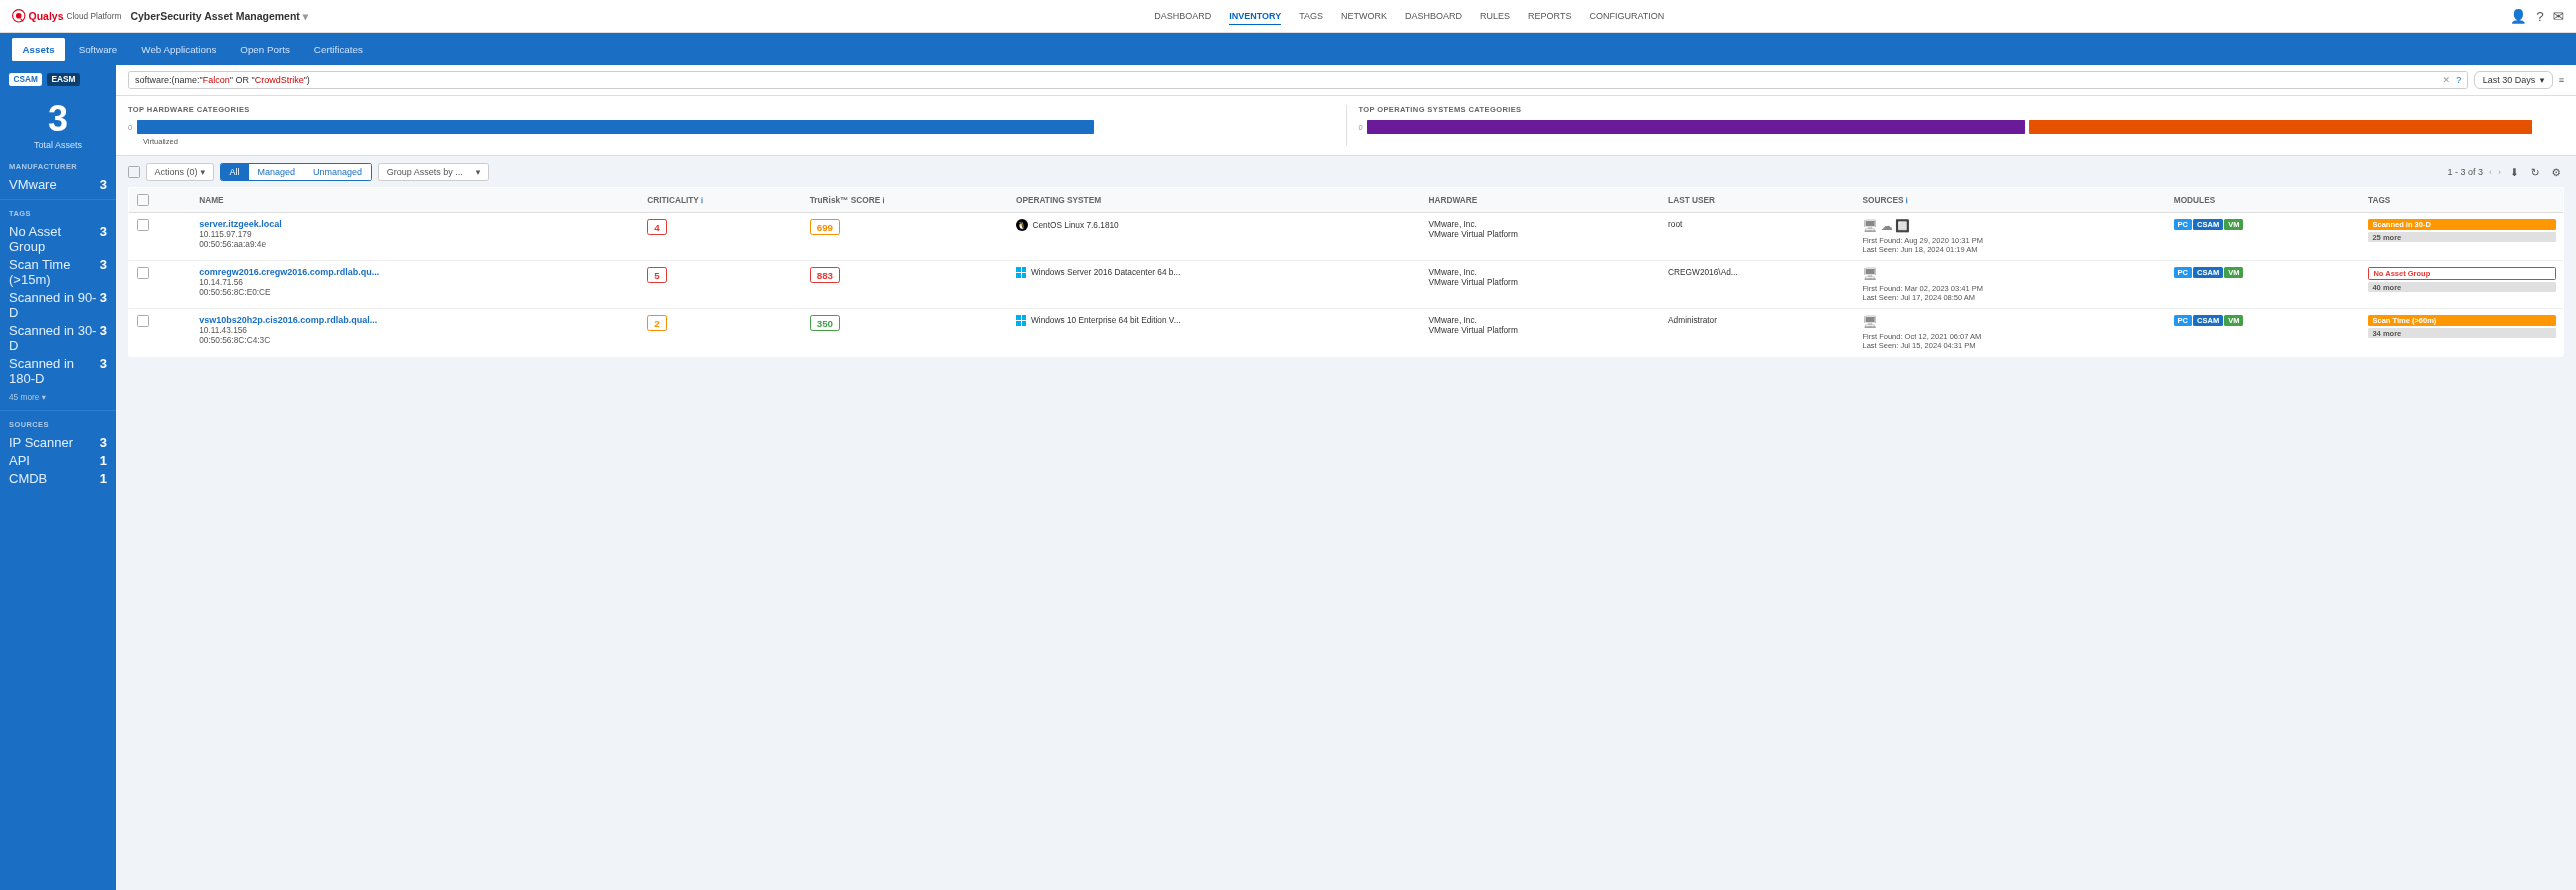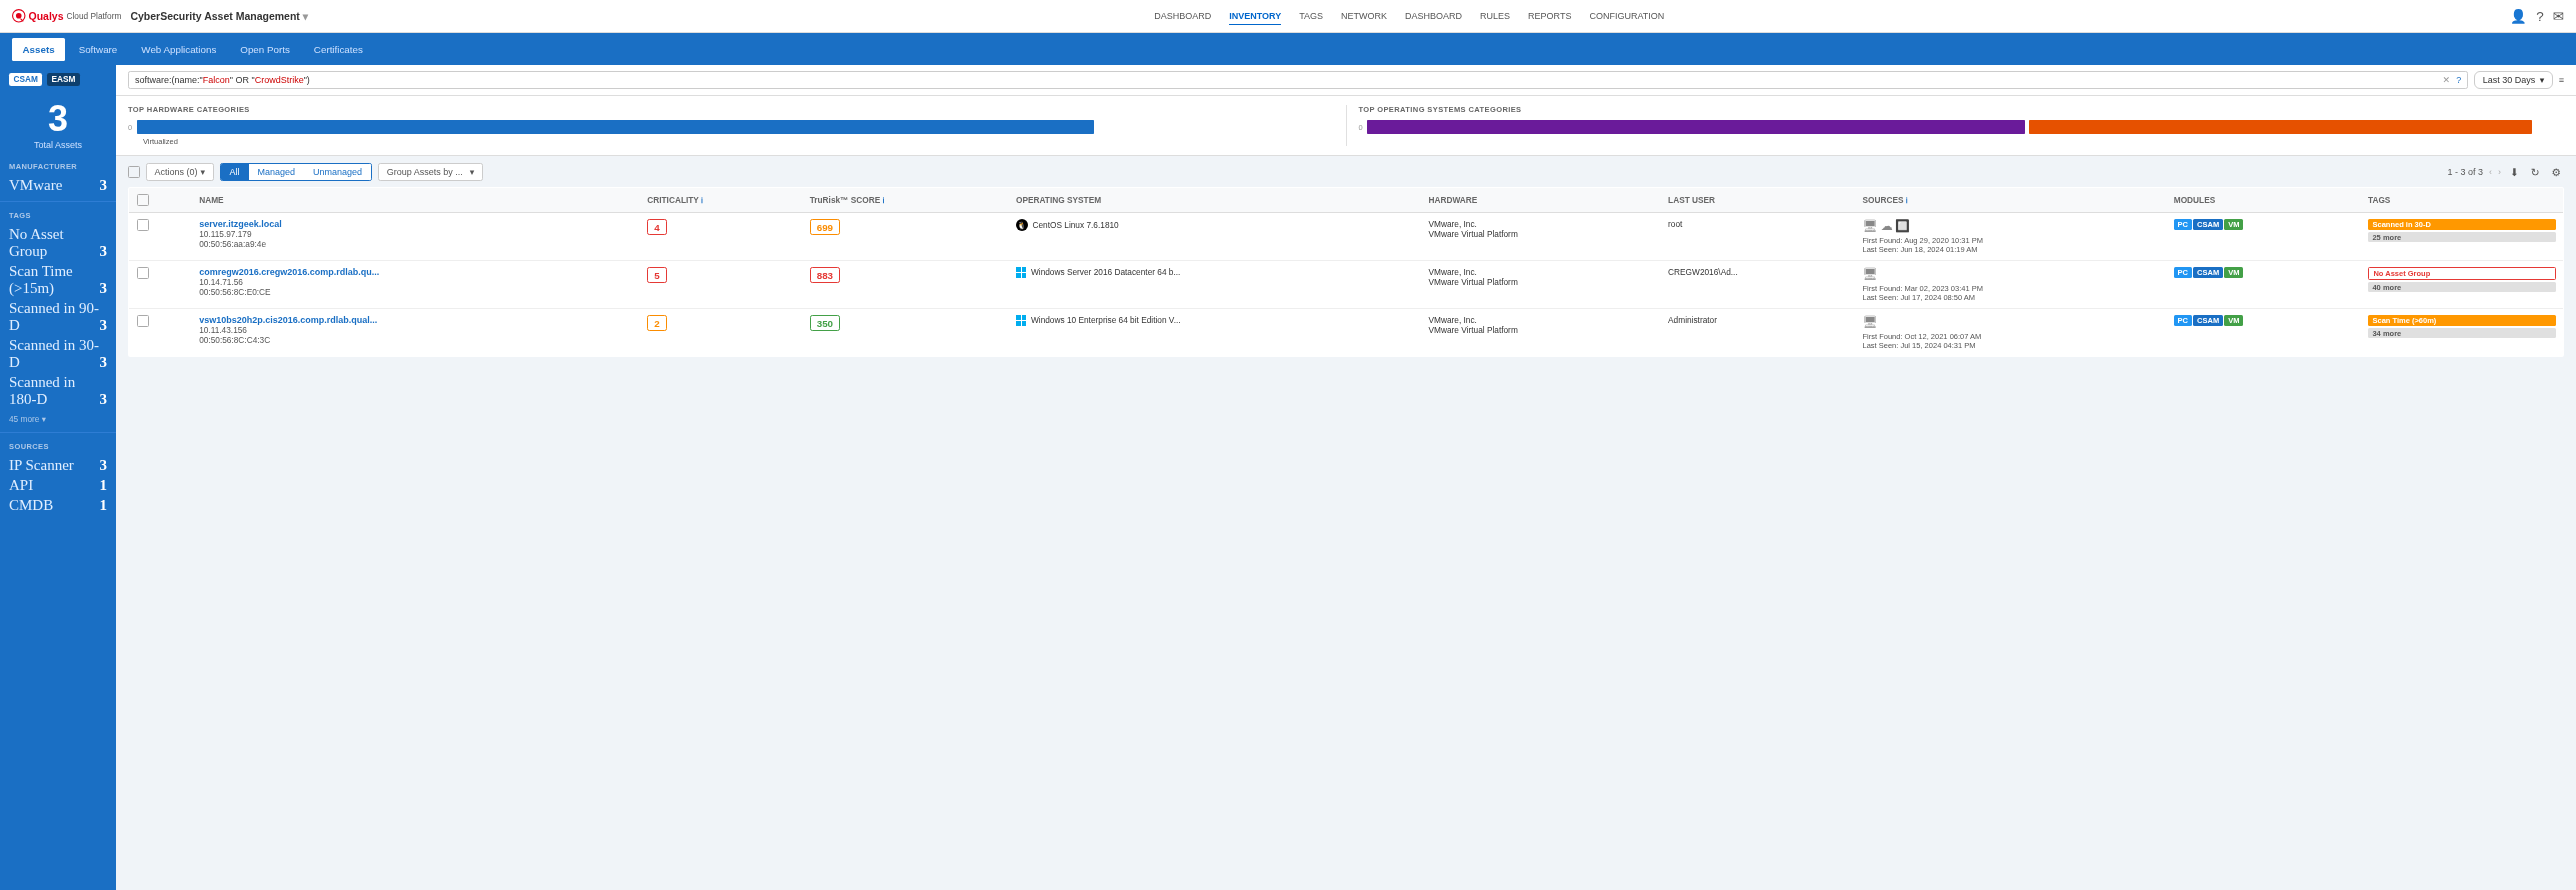--- a/index.html
+++ b/index.html
@@ -42,21 +42,21 @@
       background: #fff; color: #1a6fc4; font-weight: bold; font-size: 8.3px;
       border-radius: 2.3px; padding: 1.5px 4.5px; cursor: pointer;
     }
     .badge.easm { background: #0d3f6e; color: #fff; }
     .sidebar-total { text-align: center; padding: 12px 0 6px; }
     .sidebar-total .count { font-size: 36px; font-weight: bold; }
     .sidebar-total .label { font-size: 9px; color: #cce0ff; }
 
     .sidebar-section { padding: 6px 9px 3px; }
     .sidebar-section-title { font-size: 7.5px; font-weight: bold; color: #adc8e8; letter-spacing: 0.4px; text-transform: uppercase; margin-bottom: 4.5px; }
-    .sidebar-item { display: flex; justify-content: space-between; align-items: flex-end; padding: 1.5px 0; font-size: 15px; color: #e0eeff; cursor: pointer; font-family: Liberation Serif, serif; }
+    .sidebar-item { display: flex; justify-content: space-between; align-items: flex-start; padding: 1.5px 0; font-size: 13px; color: #e0eeff; cursor: pointer; }
     .sidebar-item .val { color: #fff; font-weight: bold; }
     .sidebar-more { color: #adc8e8; font-size: 8.3px; padding: 1.5px 9px 4.5px; cursor: pointer; }
     .sidebar-divider { border: none; border-top: 0.8px solid #2e7dd4; margin: 3px 0; }
 
     
     .content { flex: 1; overflow-y: auto; background: #f0f4f8; }
 
     
     .search-bar {
       background: #fff; border-bottom: 0.8px solid #ddd; padding: 6px 12px;
@@ -94,21 +94,21 @@
       border: 0.8px solid #ccc; border-radius: 2.3px; padding: 3px 7.5px; background: #fff;
       display: flex; align-items: center; gap: 3px; cursor: pointer; font-size: 9px; color: #555;
     }
     .btn-group { display: flex; border: 0.8px solid #1a6fc4; border-radius: 2.3px; overflow: hidden; }
     .btn-group-item {
       padding: 3px 9px; font-size: 9px; cursor: pointer; background: #fff; color: #1a6fc4;
     }
     .btn-group-item.active { background: #1a6fc4; color: #fff; }
     .group-btn {
       border: 0.8px solid #ccc; border-radius: 2.3px; padding: 3px 7.5px; background: #fff;
-      display: flex; align-items: flex-start; gap: 7px; cursor: pointer; font-size: 9px; color: #555;
+      display: flex; align-items: flex-start; gap: 13px; cursor: pointer; font-size: 9px; color: #555;
     }
     .toolbar-right { display: flex; align-items: center; gap: 6px; font-size: 9px; color: #555; }
     .icon-btn { cursor: pointer; color: #555; font-size: 10.5px; padding: 1.5px 3px; }
 
     
     .assets-table { width: 100%; border-collapse: collapse; background: #fff; border: 0.8px solid #ddd; border-radius: 2.3px; overflow: hidden; }
     .assets-table th {
       background: #f8f9fa; border-bottom: 0.8px solid #ddd; padding: 6px 7.5px;
       font-size: 8.3px; font-weight: bold; color: #666; text-align: left; white-space: nowrap;
     }

